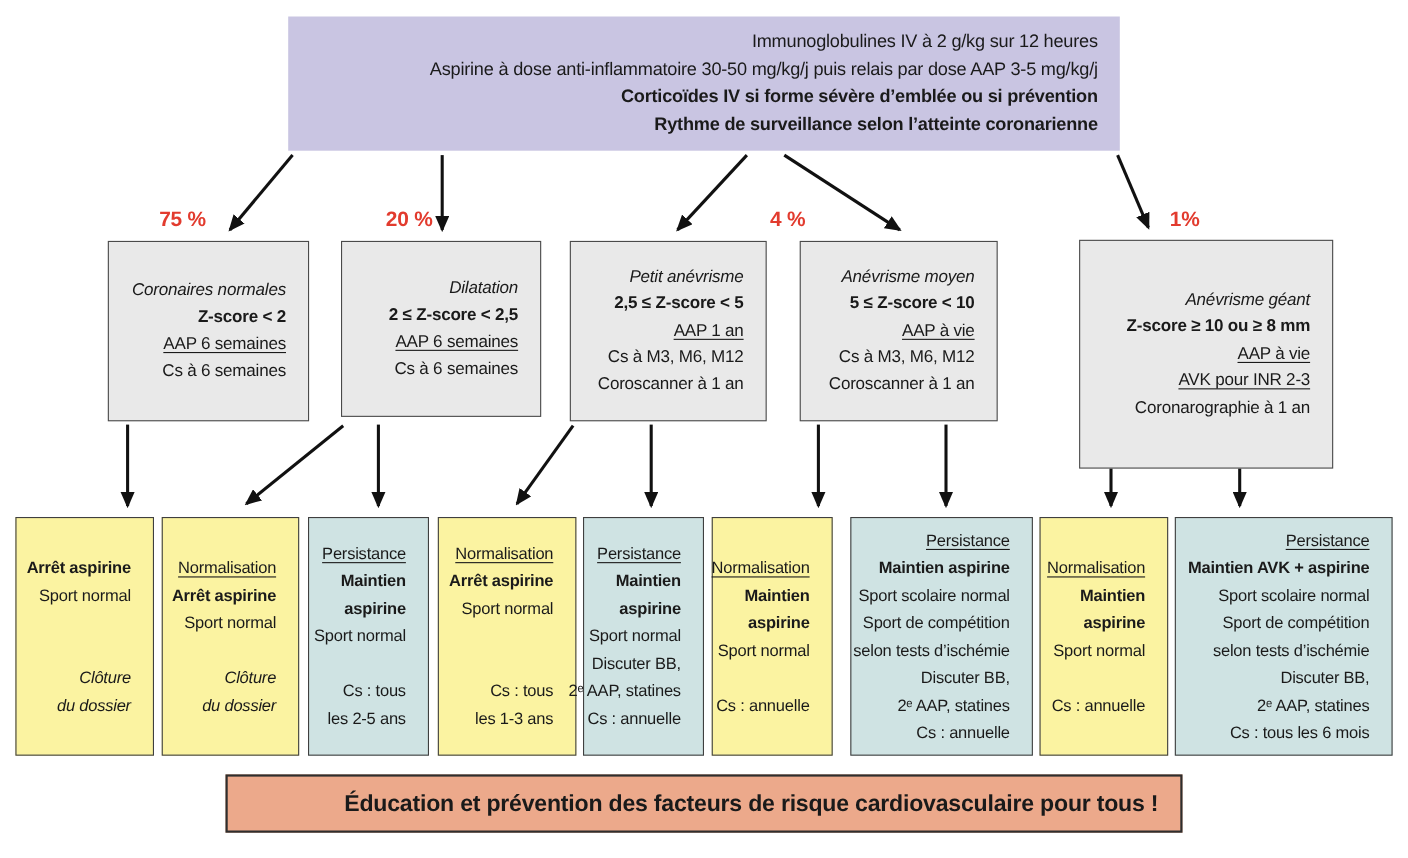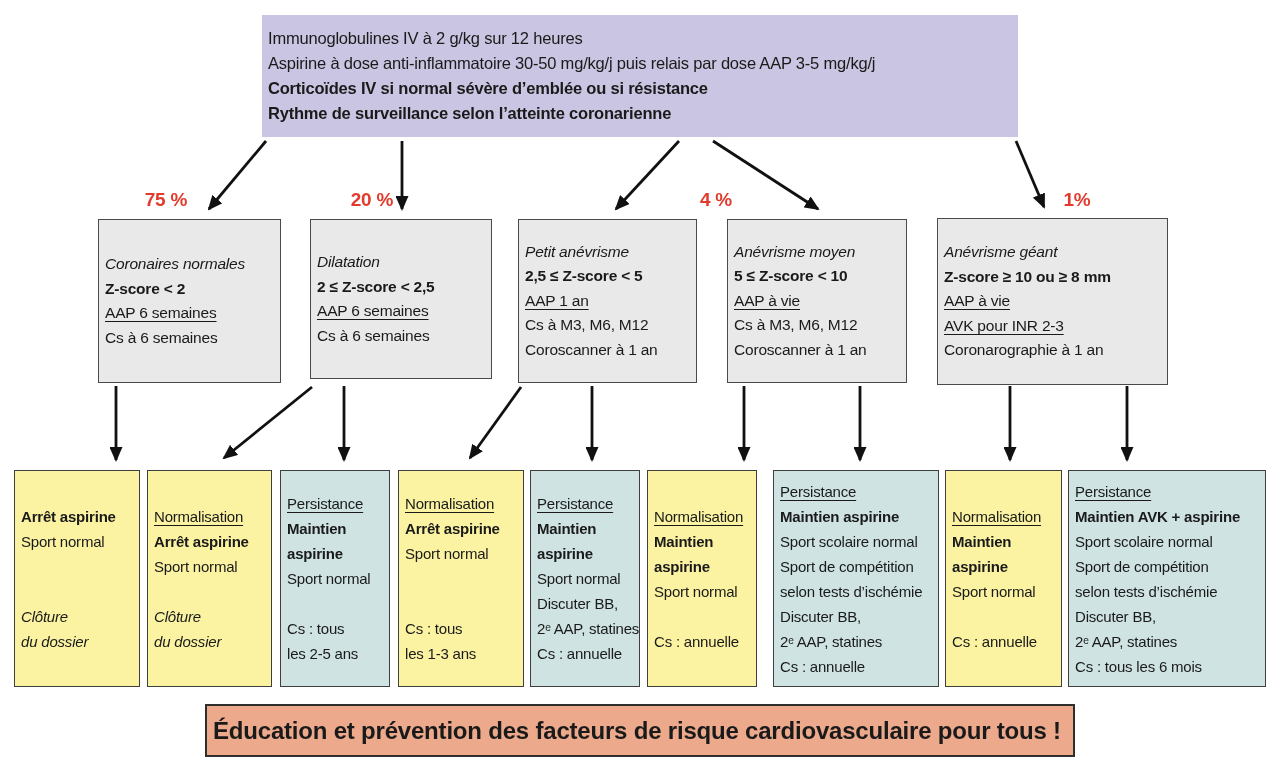--- a/index.html
+++ b/index.html
@@ -2,22 +2,22 @@
 <html style="--purple: #c9c5e2; --gray: #e9e9e9; --yellow: #fbf3a1; --blue: #cfe3e3; --salmon: #eca98b; --red: #e23b2e; --arrow: #111111;"><head>
 <meta charset="utf-8">
 <style>
   html,body{margin:0;padding:0;background:#ffffff;}
   .canvas{
     position:relative;width:1280px;height:780px;overflow:hidden;background:#ffffff;
     font-family:"Liberation Sans","DejaVu Sans",sans-serif;color:#1a1a1a;letter-spacing:-0.2px;
   }
   .arrows{position:absolute;left:0;top:0;width:1280px;height:780px;pointer-events:none;}
   .box{
-    position:absolute;display:flex;flex-direction:column;justify-content:center;align-items:flex-start;
-    text-align:center;box-sizing:border-box;padding:4px 6px;
+    position:absolute;display:flex;flex-direction:column;justify-content:center;align-items:flex-end;
+    text-align:center;box-sizing:border-box;padding:4px 20px;
   }
   .box .line{line-height:24px;white-space:nowrap;}
   .box .line.bold{font-weight:bold;}
   .box .line.italic{font-style:italic;}
   .box .line.underline{text-decoration:underline;text-underline-offset:3px;text-decoration-thickness:1.4px;}
   .box .line.spacer{height:24px;}
   .treatment{
     background:var(--purple,#c9c5e2);
     font-size:16.5px;
   }
@@ -32,21 +32,21 @@
     border:1.5px solid #3f3f3f;
     font-size:15px;
   }
   .outcome .line{line-height:25px;}
   .outcome .line.spacer{height:25px;}
   .outcome[data-color="yellow"]{background:var(--yellow,#fbf3a1);}
   .outcome[data-color="blue"]{background:var(--blue,#cfe3e3);}
   .footerbox{
     background:var(--salmon,#eca98b);
     border:2px solid #2e2e2e;
-    font-size:24px;font-weight:bold;
+    font-size:21px;font-weight:bold;
   }
   .pct{
     position:absolute;color:var(--red,#e23b2e);font-weight:bold;font-size:19px;
     text-align:center;line-height:26px;
   }
 </style>
 </head>
 <body>
 
 <div class="canvas">
@@ -71,21 +71,21 @@
       <line x1="744" y1="386" x2="744" y2="460" marker-end="url(#ah)"></line>
       <line x1="860" y1="386" x2="860" y2="460" marker-end="url(#ah)"></line>
       <line x1="1010" y1="386" x2="1010" y2="460" marker-end="url(#ah)"></line>
       <line x1="1127" y1="386" x2="1127" y2="460" marker-end="url(#ah)"></line>
     </g>
   </svg>
 
   <div class="box treatment" style="left:262px;top:15px;width:756px;height:122px;">
       <div class="line normal">Immunoglobulines IV à 2 g/kg sur 12 heures</div>
       <div class="line normal">Aspirine à dose anti-inflammatoire 30-50 mg/kg/j puis relais par dose AAP 3-5 mg/kg/j</div>
-      <div class="line bold">Corticoïdes IV si normal sévère d’emblée ou si résistance</div>
+      <div class="line bold">Corticoïdes IV si forme sévère d’emblée ou si prévention</div>
       <div class="line bold">Rythme de surveillance selon l’atteinte coronarienne</div>
     </div>
 
   <div class="pct" style="left:140px;top:187px;width:52px;">75 %</div>
   <div class="pct" style="left:346px;top:187px;width:52px;">20 %</div>
   <div class="pct" style="left:690px;top:187px;width:52px;">4 %</div>
   <div class="pct" style="left:1051px;top:187px;width:52px;">1%</div>
 
   <div class="box severity" style="left:98px;top:219px;width:183px;height:164px;">
       <div class="line italic">Coronaires normales</div>
@@ -106,21 +106,21 @@
       <div class="line normal">Cs à M3, M6, M12</div>
       <div class="line normal">Coroscanner à 1 an</div>
     </div>
   <div class="box severity" style="left:727px;top:219px;width:180px;height:164px;">
       <div class="line italic">Anévrisme moyen</div>
       <div class="line bold">5 ≤ Z-score &lt; 10</div>
       <div class="line underline">AAP à vie</div>
       <div class="line normal">Cs à M3, M6, M12</div>
       <div class="line normal">Coroscanner à 1 an</div>
     </div>
-  <div class="box severity" style="left:937px;top:218px;width:231px;height:167px;">
+  <div class="box severity" style="left:981px;top:218px;width:231px;height:208px;">
       <div class="line italic">Anévrisme géant</div>
       <div class="line bold">Z-score ≥ 10 ou ≥ 8 mm</div>
       <div class="line underline">AAP à vie</div>
       <div class="line underline">AVK pour INR 2-3</div>
       <div class="line normal">Coronarographie à 1 an</div>
     </div>
 
   <div class="box outcome" style="left:14px;top:470px;width:126px;height:217px;" data-color="yellow">
       <div class="line bold">Arrêt aspirine</div>
       <div class="line normal">Sport normal</div>

